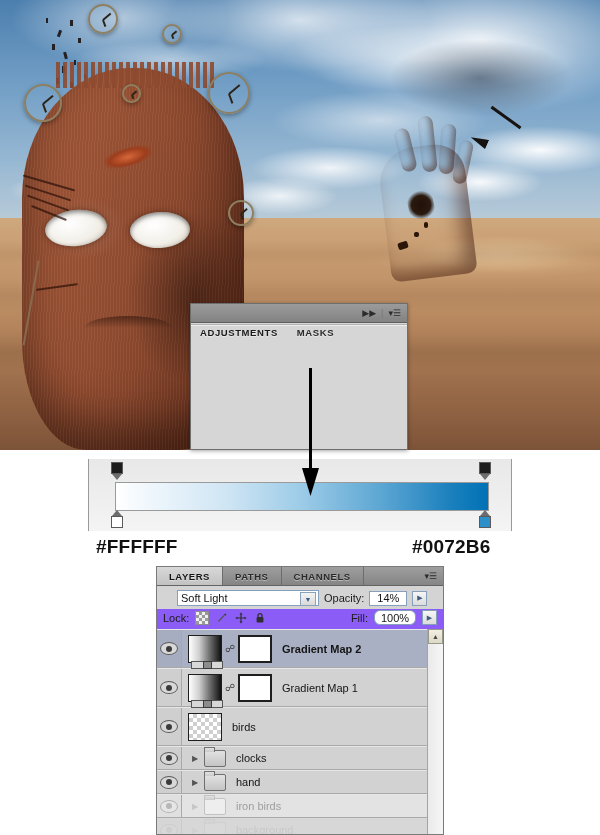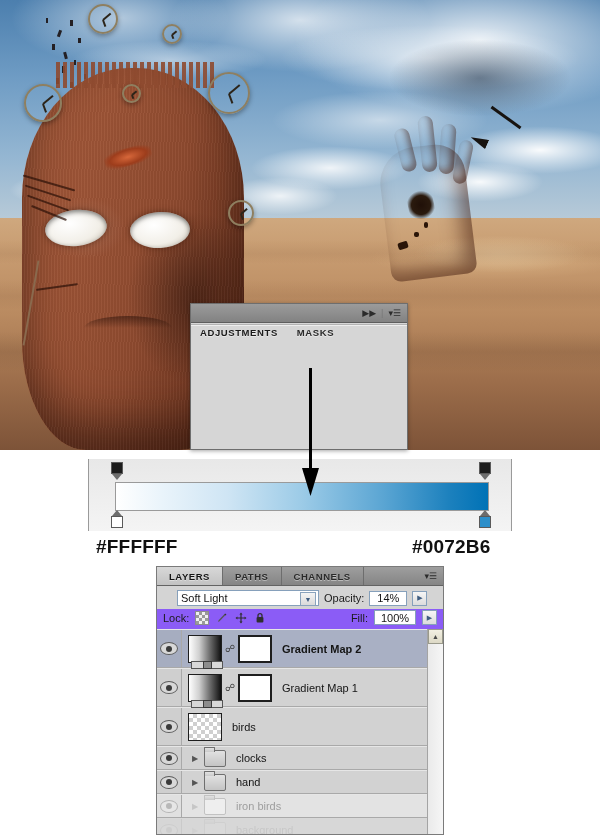--- a/index.html
+++ b/index.html
@@ -552,21 +552,21 @@
       </span>
       <span class="ic">
         <svg width="12" height="12" viewBox="0 0 12 12">
             <path d="M4 5V3.6a2 2 0 0 1 4 0V5" stroke="#2f2f2f" stroke-width="1.3" fill="none"></path>
             <rect x="2.6" y="5" width="6.8" height="5.6" rx="1" fill="#2f2f2f"></rect>
           </svg>
       </span>
     </div>
     <div class="spacer-flex"></div>
     <span class="lbl">Fill:</span>
-    <div class="numbox" style="width:42px;">100%</div>
+    <div class="numbox" style="width:42px;border-radius:6px;">100%</div>
     <div class="stepper">▶</div>
   </div>
 
   <div class="layers-scrollwrap">
     <div class="layer-list">
 
       <div class="layer-row selected">
         <div class="eyecol">
           <span class="eye-ic">
               <i></i>

